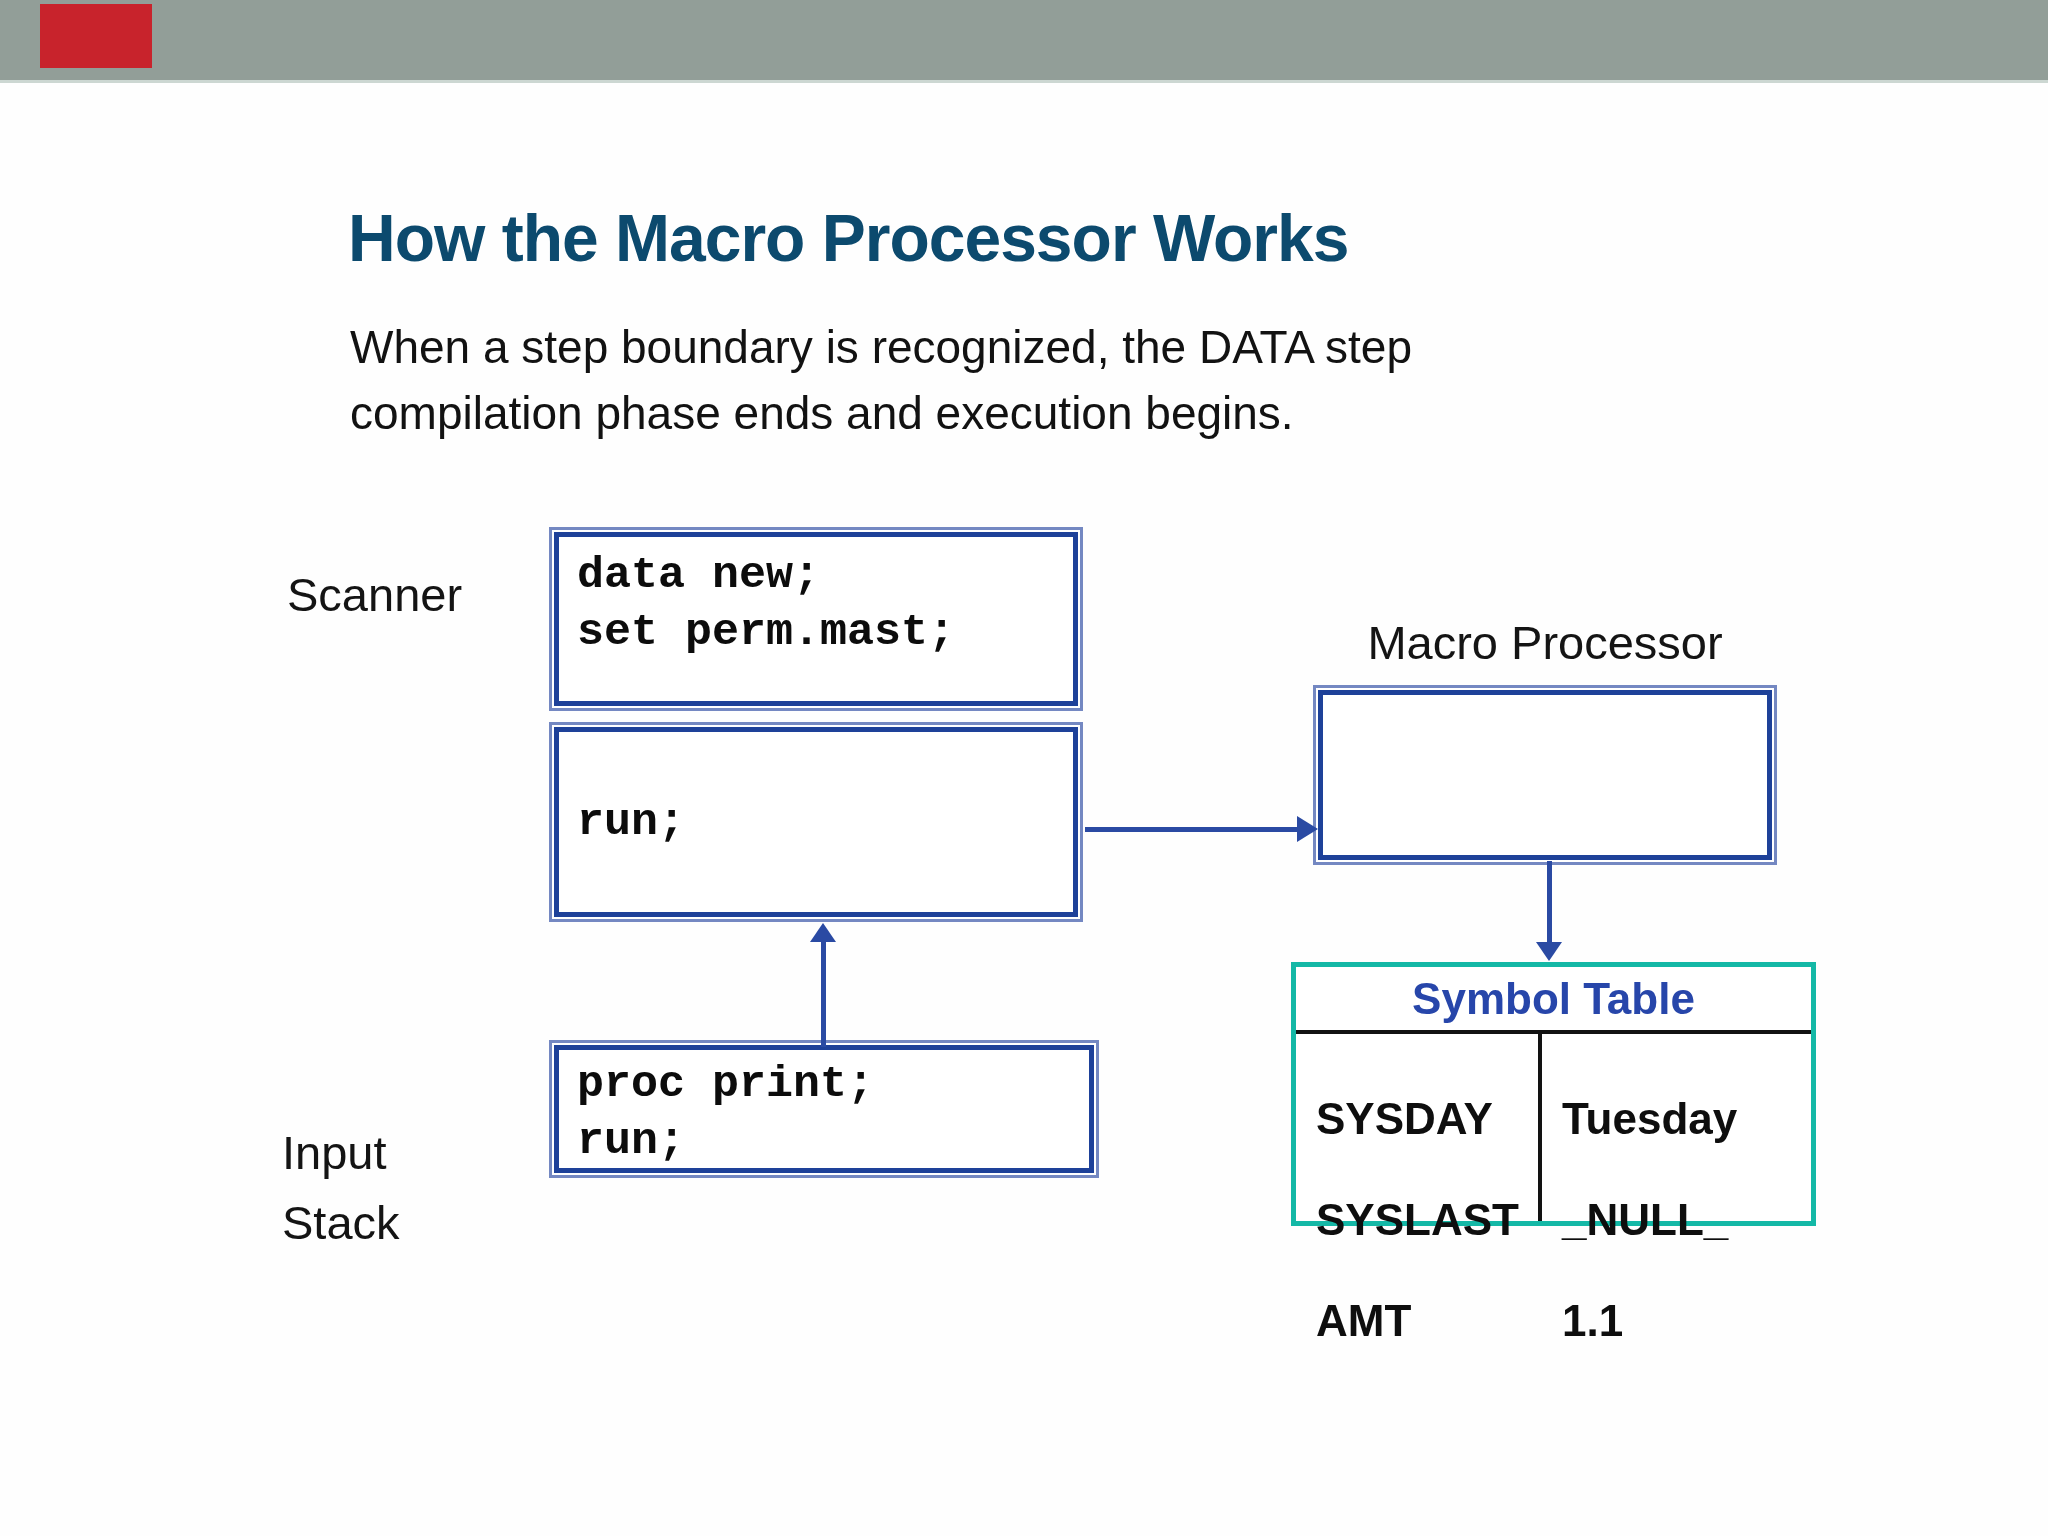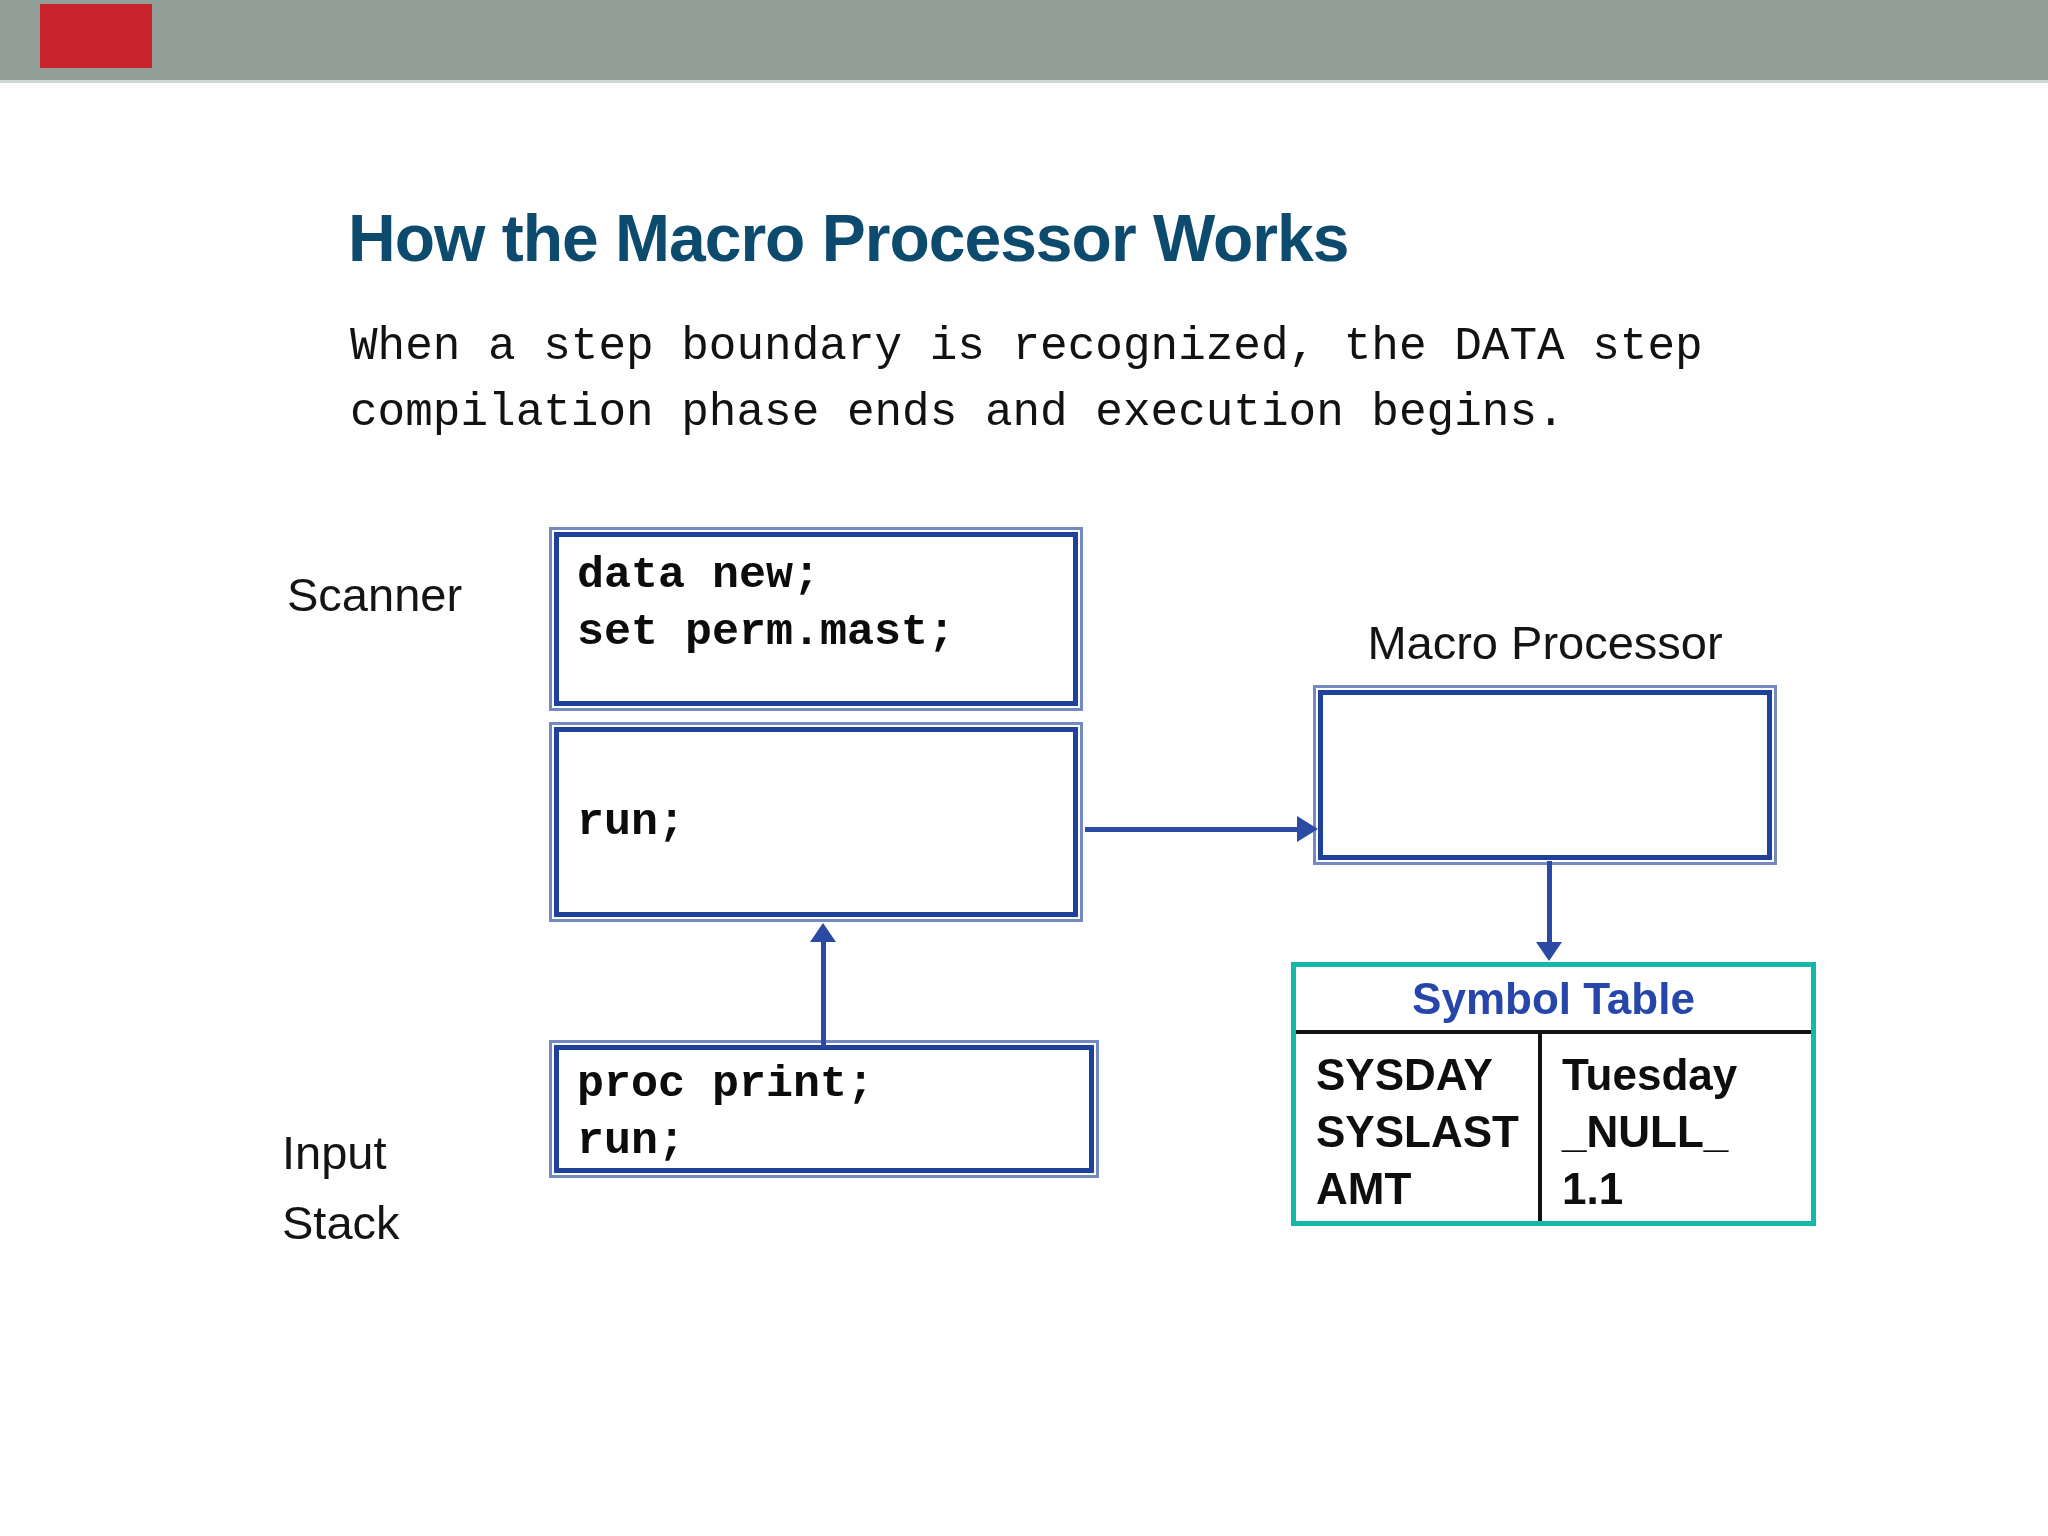--- a/index.html
+++ b/index.html
@@ -26,21 +26,21 @@
   
   .title{
     left:348px;top:200px;
     font-size:66px;line-height:76px;font-weight:bold;
     color:#0c4a6e;letter-spacing:-1px;
     white-space:pre;
   }
   .bodytext{
     left:350px;top:314px;
     font-size:46px;line-height:66px;
-    color:#121212;white-space:pre;font-family:Liberation Mono, monospace;
+    color:#121212;white-space:pre;
   }
 
   
   .dlabel{
     font-size:47px;line-height:70px;color:#141414;white-space:pre;
   }
 
   
   .codebox{
     background:#ffffff;
@@ -74,21 +74,21 @@
     color:#2746aa;font-weight:bold;font-size:44px;
   }
   .symtable-body{display:flex;height:187px;}
   .symcol{
     box-sizing:border-box;
     padding:12px 0 0 20px;
     font-weight:bold;font-size:44px;line-height:57px;color:#0e0e0e;
   }
   .symcol.first{width:246px;border-right:4px solid #121212;}
   .symcol.second{flex:1;}
-  .symcell{display:block;}
+  .symcell{display:block;margin-top:44px;}
 </style>
 </head>
 <body>
 
 <div class="slide">
 
   <div class="abs topbar"></div>
   <div class="abs redmark"></div>
 
   <div class="abs title">How the Macro Processor Works</div>

